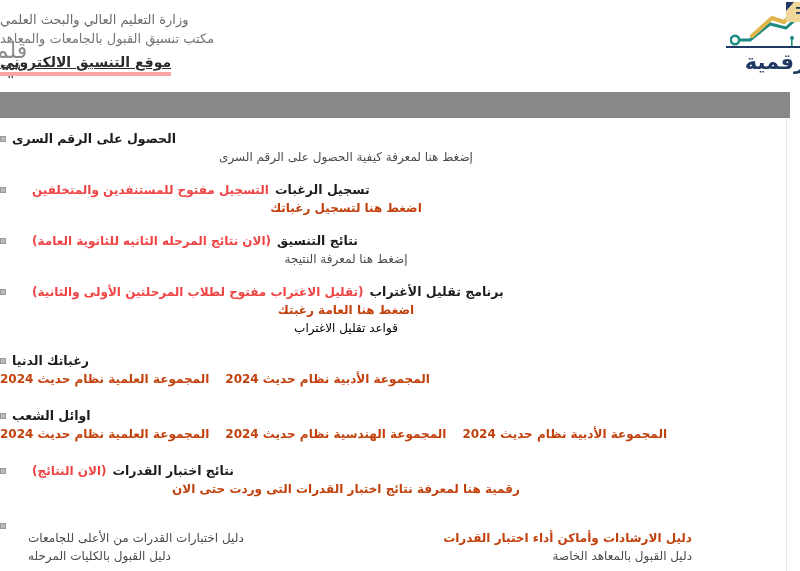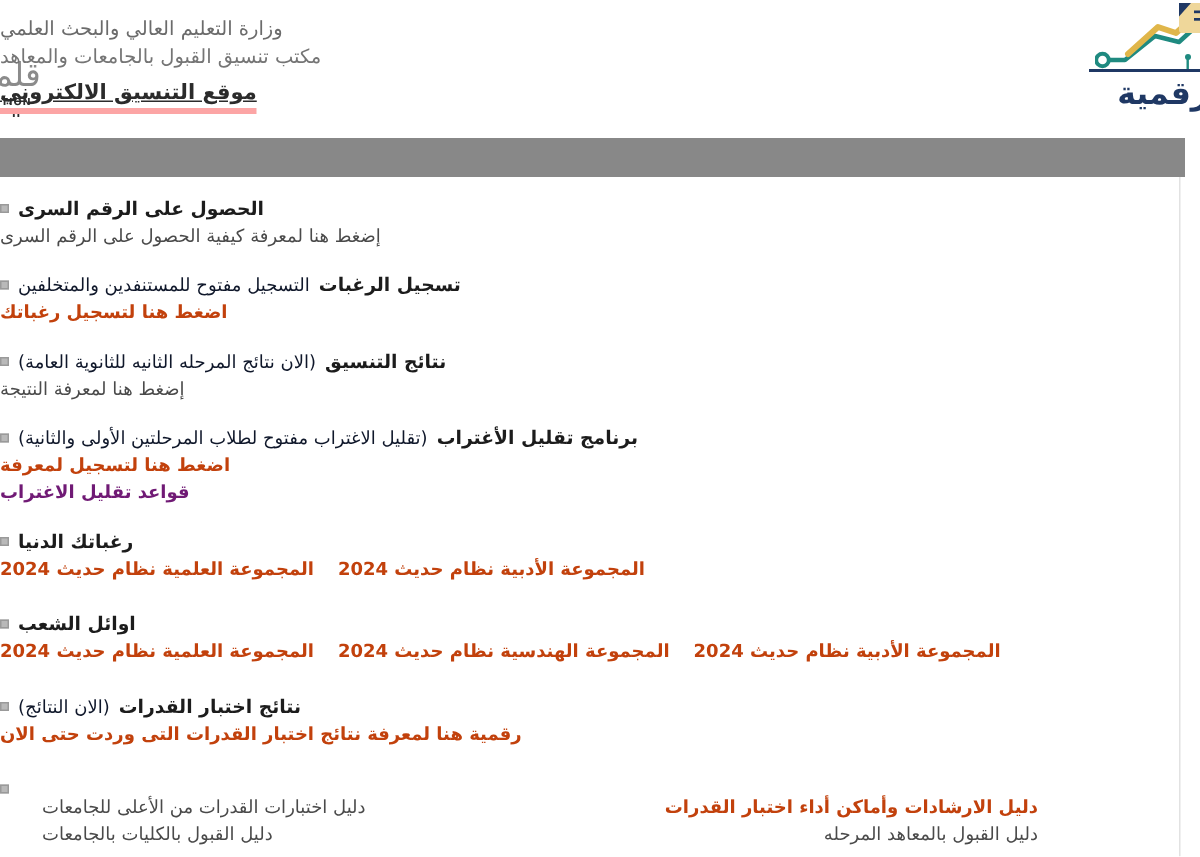--- a/index.html
+++ b/index.html
@@ -207,36 +207,36 @@
 
   .head-text {
     font-size: 12.5px;
     font-weight: bold;
     color: #1c1c1c;
     white-space: nowrap;
   }
 
   .head-note {
     font-size: 12px;
-    font-weight: normal;
-    color: #0f172a;
+    font-weight: bold;
+    color: #ef4444;
     white-space: nowrap;
-    margin-left: 0;
+    margin-left: 20px;
   }
 
   .sub {
     font-size: 12px;
     color: #4a4a4a;
-    text-align: left;
+    text-align: center;
     white-space: nowrap;
     line-height: 18px;
   }
 
   .sub.bold { font-weight: bold; color: #c2410c; }
-  .sub.muted { color: #701a75; font-weight: bold; }
+  .sub.muted { color: #000000; }
 
   .sub-row {
     display: flex;
     justify-content: flex-end;
     gap: 16px;
     white-space: nowrap;
   }
 
   
   .split {
@@ -333,21 +333,21 @@
       </div>
 
       <div class="gap-sm"></div>
 
       <div class="block">
         <div class="row">
           <span class="head-text">برنامج تقليل الأغتراب</span>
           <span class="head-note">(تقليل الاغتراب مفتوح لطلاب المرحلتين الأولى والثانية)</span>
           <span class="bullet"></span>
         </div>
-        <div class="sub bold">اضغط هنا لتسجيل لمعرفة</div>
+        <div class="sub bold">اضغط هنا العامة رغبتك</div>
         <div class="sub muted">قواعد تقليل الاغتراب</div>
       </div>
 
       <div class="gap-sm"></div>
 
       <div class="block">
         <div class="row">
           <span class="head-text">رغباتك الدنيا</span>
           <span class="bullet"></span>
         </div>
@@ -388,20 +388,20 @@
         <div class="row">
           <span class="bullet"></span>
         </div>
 
         <div class="split">
           <span class="sub bold">دليل الارشادات وأماكن أداء اختبار القدرات</span>
           <span class="sub">دليل اختبارات القدرات من الأعلى للجامعات</span>
         </div>
 
         <div class="split">
-          <span class="sub">دليل القبول بالمعاهد المرحله</span>
-          <span class="sub">دليل القبول بالكليات بالجامعات</span>
+          <span class="sub">دليل القبول بالمعاهد الخاصة</span>
+          <span class="sub">دليل القبول بالكليات المرحله</span>
         </div>
       </div>
 
     </div>
   </div>
 </div>
 
 </body></html>

